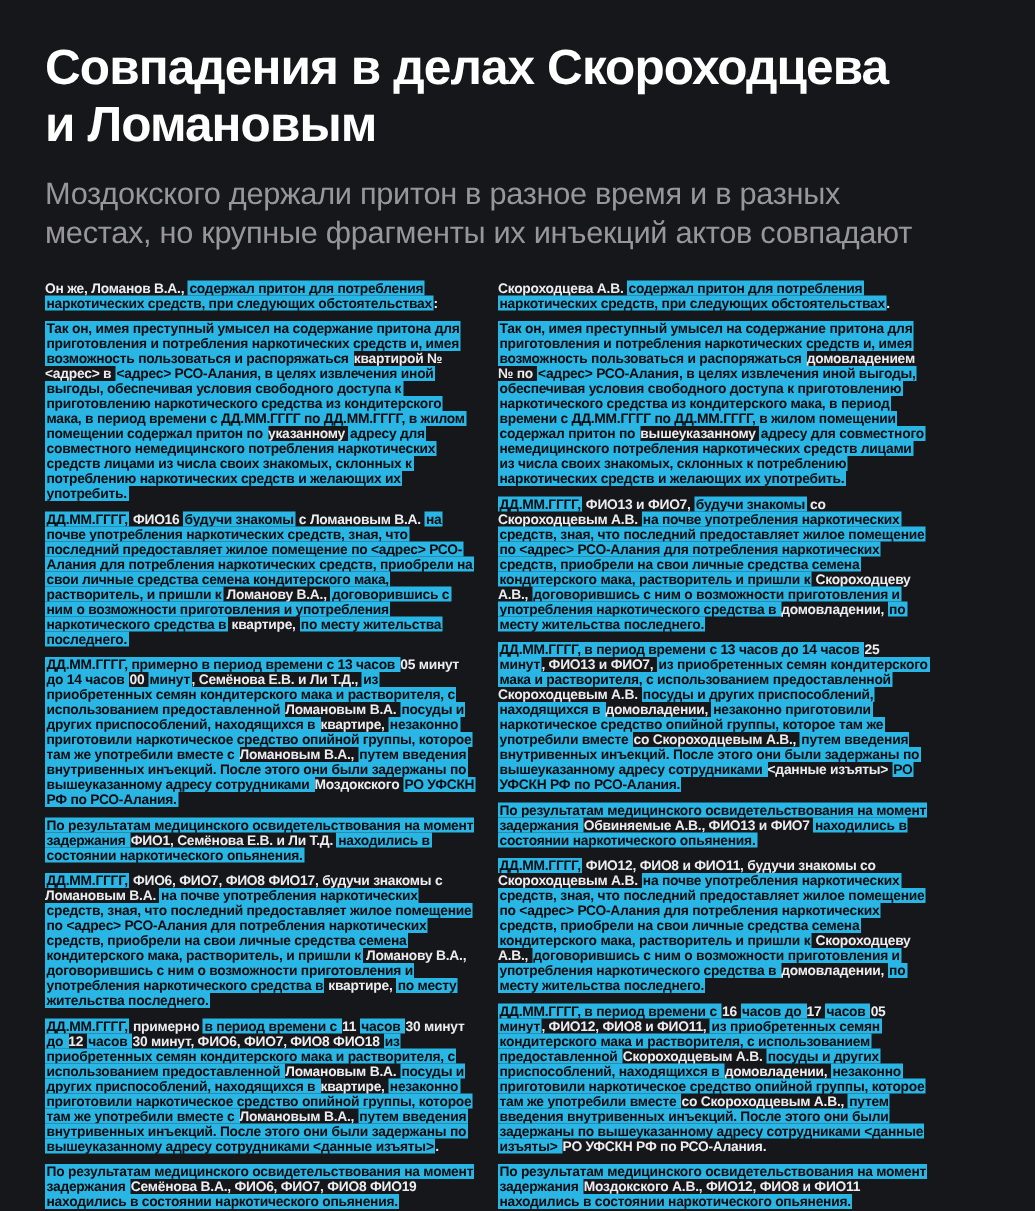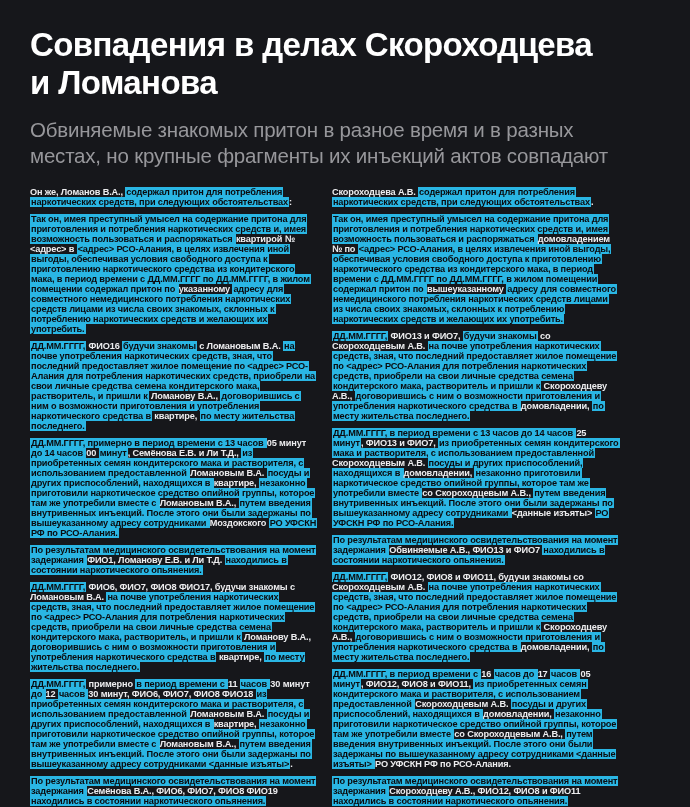--- a/index.html
+++ b/index.html
@@ -33,45 +33,45 @@
   .nh{background:transparent;}
   .legend{display:flex;align-items:center;margin-top:16px;}
   .legend-swatch{width:54px;height:19px;background:var(--hl,#2ab6e4);margin-right:12px;}
   .legend-label{font-size:14.5px;color:#d3d3d6;font-weight:400;letter-spacing:-0.1px;}
 </style>
 </head>
 <body>
 
 <div class="page">
 
-  <h1 class="title"><span>Совпадения в делах Скороходцева</span><br><span>и Ломанова</span></h1>
+  <h1 class="title"><span>Совпадения в делах Скороходцева</span><br><span>и Ломановым</span></h1>
 
-  <p class="subtitle"><span>Обвиняемые знакомых притон в разное время и в разных</span><br><span>местах, но крупные фрагменты их инъекций актов совпадают</span></p>
+  <p class="subtitle"><span>Моздокского держали притон в разное время и в разных</span><br><span>местах, но крупные фрагменты их инъекций актов совпадают</span></p>
 
   <div class="columns">
     <div class="col col-left">
         <p><span class="nh">Он же, Ломанов В.А., </span><span class="hl">содержал притон для потребления наркотических средств, при следующих обстоятельствах</span><span class="nh">:</span></p>
         <p><span class="hl">Так он, имея преступный умысел на содержание притона для приготовления и потребления наркотических средств и, имея возможность пользоваться и распоряжаться </span><span class="nh">квартирой № &lt;адрес&gt; в </span><span class="hl">&lt;адрес&gt; РСО-Алания, в целях извлечения иной выгоды, обеспечивая условия свободного доступа к приготовлению наркотического средства из кондитерского мака, в период времени с ДД.ММ.ГГГГ по ДД.ММ.ГГГГ, в жилом помещении содержал притон по </span><span class="nh">указанному </span><span class="hl">адресу для совместного немедицинского потребления наркотических средств лицами из числа своих знакомых, склонных к потреблению наркотических средств и желающих их употребить.</span></p>
         <p><span class="hl">ДД.ММ.ГГГГ,</span><span class="nh"> ФИО16 </span><span class="hl">будучи знакомы</span><span class="nh"> с Ломановым В.А. </span><span class="hl">на почве употребления наркотических средств, зная, что последний предоставляет жилое помещение по &lt;адрес&gt; РСО-Алания для потребления наркотических средств, приобрели на свои личные средства семена кондитерского мака, растворитель, и пришли к</span><span class="nh"> Ломанову В.А., </span><span class="hl">договорившись с ним о возможности приготовления и употребления наркотического средства в</span><span class="nh"> квартире, </span><span class="hl">по месту жительства последнего.</span></p>
         <p><span class="hl">ДД.ММ.ГГГГ, примерно в период времени с 13 часов </span><span class="nh">05 минут </span><span class="hl">до 14 часов </span><span class="nh">00 </span><span class="hl">минут</span><span class="nh">, Семёнова Е.В. и Ли Т.Д., </span><span class="hl">из приобретенных семян кондитерского мака и растворителя, с использованием предоставленной </span><span class="nh">Ломановым В.А. </span><span class="hl">посуды и других приспособлений, находящихся в </span><span class="nh">квартире, </span><span class="hl">незаконно приготовили наркотическое средство опийной группы, которое там же употребили вместе с </span><span class="nh">Ломановым В.А., </span><span class="hl">путем введения внутривенных инъекций. После этого они были задержаны по вышеуказанному адресу сотрудниками </span><span class="nh">Моздокского </span><span class="hl">РО УФСКН РФ по РСО-Алания.</span></p>
-        <p><span class="hl">По результатам медицинского освидетельствования на момент задержания </span><span class="nh">ФИО1, Ломанову Е.В. и Ли Т.Д. </span><span class="hl">находились в состоянии наркотического опьянения.</span></p>
+        <p><span class="hl">По результатам медицинского освидетельствования на момент задержания </span><span class="nh">ФИО1, Семёнова Е.В. и Ли Т.Д. </span><span class="hl">находились в состоянии наркотического опьянения.</span></p>
         <p><span class="hl">ДД.ММ.ГГГГ,</span><span class="nh"> ФИО6, ФИО7, ФИО8 ФИО17, будучи знакомы с Ломановым В.А. </span><span class="hl">на почве употребления наркотических средств, зная, что последний предоставляет жилое помещение по &lt;адрес&gt; РСО-Алания для потребления наркотических средств, приобрели на свои личные средства семена кондитерского мака, растворитель, и пришли к</span><span class="nh"> Ломанову В.А., </span><span class="hl">договорившись с ним о возможности приготовления и употребления наркотического средства в</span><span class="nh"> квартире, </span><span class="hl">по месту жительства последнего.</span></p>
         <p><span class="hl">ДД.ММ.ГГГГ,</span><span class="nh"> примерно </span><span class="hl">в период времени с </span><span class="nh">11 </span><span class="hl">часов </span><span class="nh">30 минут </span><span class="hl">до </span><span class="nh">12 </span><span class="hl">часов </span><span class="nh">30 минут, ФИО6, ФИО7, ФИО8 ФИО18 </span><span class="hl">из приобретенных семян кондитерского мака и растворителя, с использованием предоставленной </span><span class="nh">Ломановым В.А. </span><span class="hl">посуды и других приспособлений, находящихся в </span><span class="nh">квартире, </span><span class="hl">незаконно приготовили наркотическое средство опийной группы, которое там же употребили вместе с </span><span class="nh">Ломановым В.А., </span><span class="hl">путем введения внутривенных инъекций. После этого они были задержаны по вышеуказанному адресу сотрудниками &lt;данные изъяты&gt;</span><span class="nh">.</span></p>
         <p><span class="hl">По результатам медицинского освидетельствования на момент задержания </span><span class="nh">Семёнова В.А., ФИО6, ФИО7, ФИО8 ФИО19 </span><span class="hl">находились в состоянии наркотического опьянения.</span></p>
       </div>
     <div class="divider"></div>
     <div class="col col-right">
         <p><span class="nh">Скороходцева А.В. </span><span class="hl">содержал притон для потребления наркотических средств, при следующих обстоятельствах</span><span class="nh">.</span></p>
         <p><span class="hl">Так он, имея преступный умысел на содержание притона для приготовления и потребления наркотических средств и, имея возможность пользоваться и распоряжаться </span><span class="nh">домовладением № по </span><span class="hl">&lt;адрес&gt; РСО-Алания, в целях извлечения иной выгоды, обеспечивая условия свободного доступа к приготовлению наркотического средства из кондитерского мака, в период времени с ДД.ММ.ГГГГ по ДД.ММ.ГГГГ, в жилом помещении содержал притон по </span><span class="nh">вышеуказанному </span><span class="hl">адресу для совместного немедицинского потребления наркотических средств лицами из числа своих знакомых, склонных к потреблению наркотических средств и желающих их употребить.</span></p>
         <p><span class="hl">ДД.ММ.ГГГГ,</span><span class="nh"> ФИО13 и ФИО7, </span><span class="hl">будучи знакомы</span><span class="nh"> со Скороходцевым А.В. </span><span class="hl">на почве употребления наркотических средств, зная, что последний предоставляет жилое помещение по &lt;адрес&gt; РСО-Алания для потребления наркотических средств, приобрели на свои личные средства семена кондитерского мака, растворитель и пришли к</span><span class="nh"> Скороходцеву А.В., </span><span class="hl">договорившись с ним о возможности приготовления и употребления наркотического средства в </span><span class="nh">домовладении, </span><span class="hl">по месту жительства последнего.</span></p>
         <p><span class="hl">ДД.ММ.ГГГГ, в период времени с 13 часов до 14 часов </span><span class="nh">25 </span><span class="hl">минут</span><span class="nh">, ФИО13 и ФИО7, </span><span class="hl">из приобретенных семян кондитерского мака и растворителя, с использованием предоставленной </span><span class="nh">Скороходцевым А.В. </span><span class="hl">посуды и других приспособлений, находящихся в </span><span class="nh">домовладении, </span><span class="hl">незаконно приготовили наркотическое средство опийной группы, которое там же употребили вместе </span><span class="nh">со Скороходцевым А.В., </span><span class="hl">путем введения внутривенных инъекций. После этого они были задержаны по вышеуказанному адресу сотрудниками </span><span class="nh">&lt;данные изъяты&gt; </span><span class="hl">РО УФСКН РФ по РСО-Алания.</span></p>
         <p><span class="hl">По результатам медицинского освидетельствования на момент задержания </span><span class="nh">Обвиняемые А.В., ФИО13 и ФИО7 </span><span class="hl">находились в состоянии наркотического опьянения.</span></p>
         <p><span class="hl">ДД.ММ.ГГГГ,</span><span class="nh"> ФИО12, ФИО8 и ФИО11, будучи знакомы со Скороходцевым А.В. </span><span class="hl">на почве употребления наркотических средств, зная, что последний предоставляет жилое помещение по &lt;адрес&gt; РСО-Алания для потребления наркотических средств, приобрели на свои личные средства семена кондитерского мака, растворитель и пришли к</span><span class="nh"> Скороходцеву А.В., </span><span class="hl">договорившись с ним о возможности приготовления и употребления наркотического средства в </span><span class="nh">домовладении, </span><span class="hl">по месту жительства последнего.</span></p>
         <p><span class="hl">ДД.ММ.ГГГГ, в период времени с </span><span class="nh">16 </span><span class="hl">часов до </span><span class="nh">17 </span><span class="hl">часов </span><span class="nh">05 </span><span class="hl">минут</span><span class="nh">, ФИО12, ФИО8 и ФИО11, </span><span class="hl">из приобретенных семян кондитерского мака и растворителя, с использованием предоставленной </span><span class="nh">Скороходцевым А.В. </span><span class="hl">посуды и других приспособлений, находящихся в </span><span class="nh">домовладении, </span><span class="hl">незаконно приготовили наркотическое средство опийной группы, которое там же употребили вместе </span><span class="nh">со Скороходцевым А.В., </span><span class="hl">путем введения внутривенных инъекций. После этого они были задержаны по вышеуказанному адресу сотрудниками &lt;данные изъяты&gt; </span><span class="nh">РО УФСКН РФ по РСО-Алания.</span></p>
-        <p><span class="hl">По результатам медицинского освидетельствования на момент задержания </span><span class="nh">Скороходцеву А.В., ФИО12, ФИО8 и ФИО11 </span><span class="hl">находились в состоянии наркотического опьянения.</span></p>
+        <p><span class="hl">По результатам медицинского освидетельствования на момент задержания </span><span class="nh">Моздокского А.В., ФИО12, ФИО8 и ФИО11 </span><span class="hl">находились в состоянии наркотического опьянения.</span></p>
       </div>
   </div>
 
   <div class="legend">
     <div class="legend-swatch"></div>
     <div class="legend-label">Совпадающие фрагменты в решениях</div>
   </div>
 
 </div>
 

